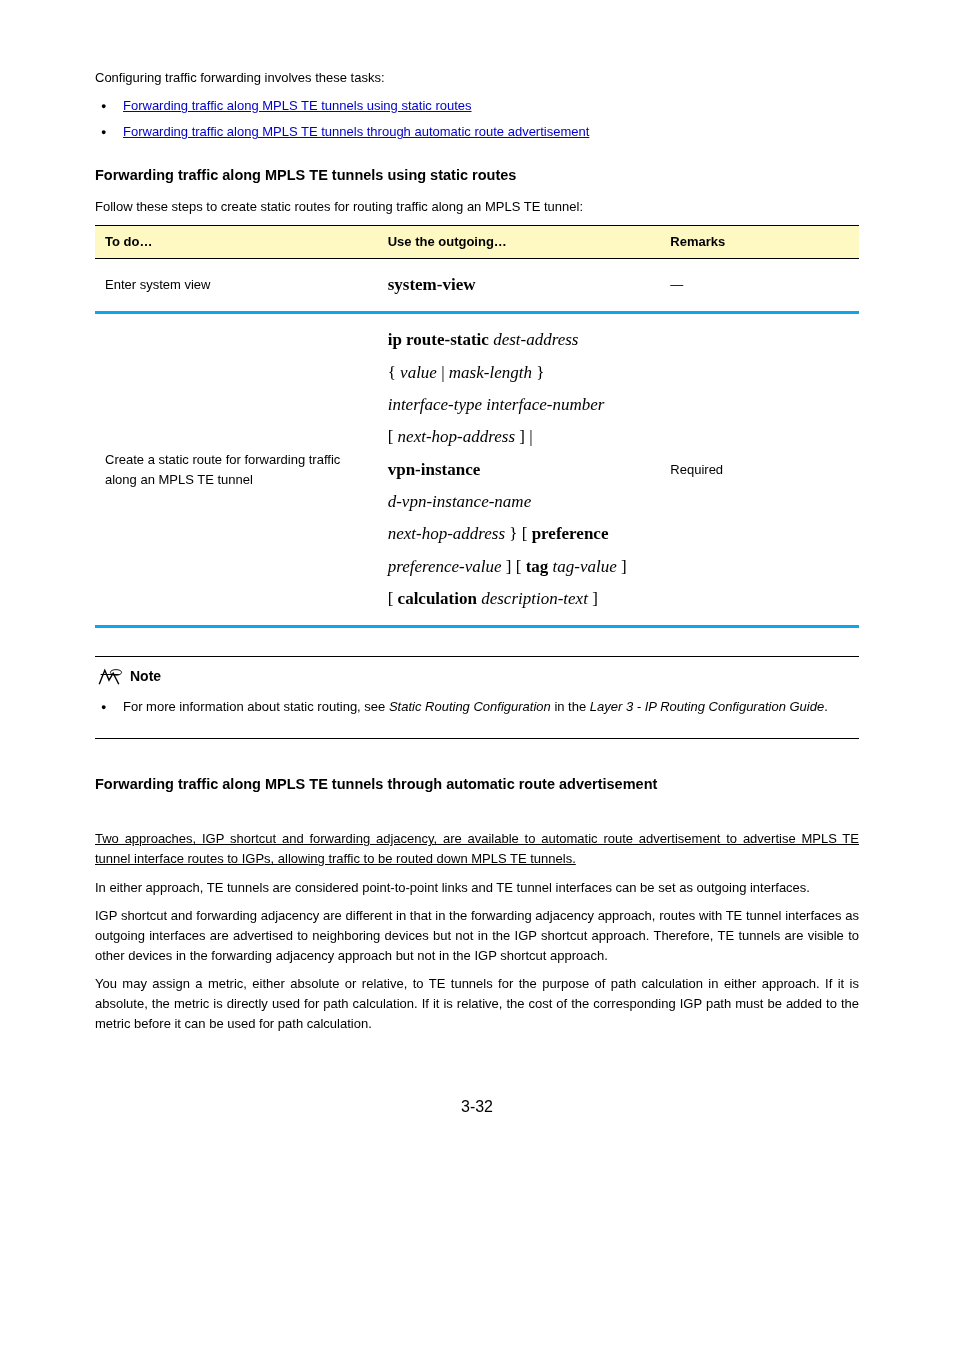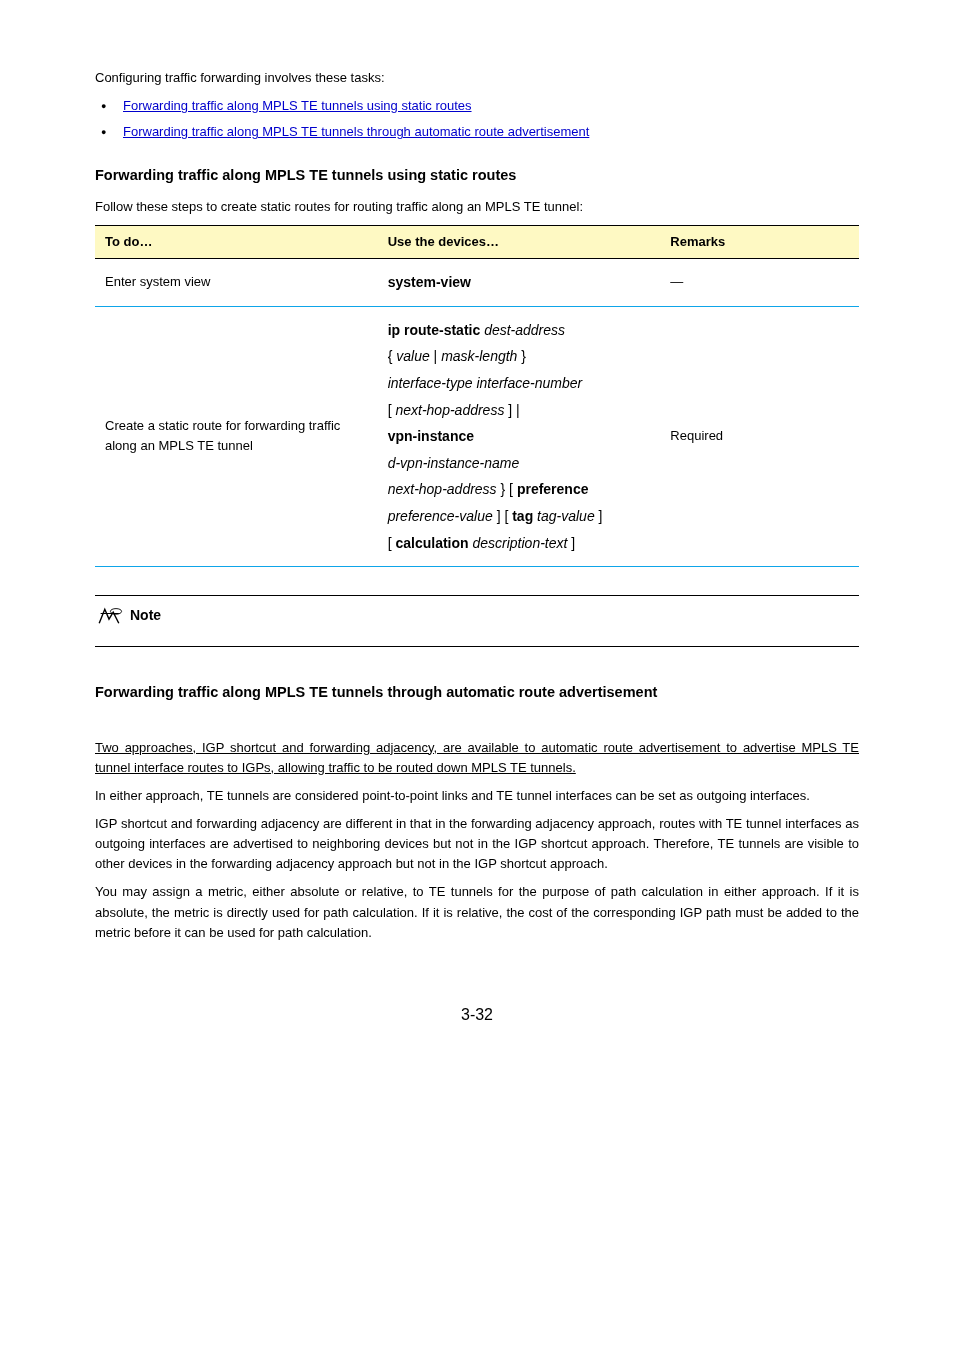--- a/index.html
+++ b/index.html
@@ -22,27 +22,27 @@
   table.cfg { border-collapse: collapse; width: 100%; margin: 8px 0 18px 0; }
   table.cfg th {
     background: #fef9c3;
     border-top: 1px solid #000;
     border-bottom: 1px solid #000;
     padding: 6px 10px;
     text-align: left;
     font-weight: bold;
   }
   table.cfg td {
-    border-bottom: 1px solid #0ea5e9;
+    border-bottom: 3px solid #0ea5e9;
     padding: 10px 10px;
     vertical-align: middle;
   }
   table.cfg td.cmd {
-    font-family: Liberation Sans, sans-serif;
-    font-size: 14px;
+    font-family: Liberation Serif, serif;
+    font-size: 17px;
     line-height: 1.9;
   }
   .cmd-bold { font-weight: bold; }
   .cmd-ital { font-style: italic; }
   .note-sep { border: none; border-top: 1px solid #000; margin: 28px 0 10px 0; }
   .note-sep-bottom { border: none; border-top: 1px solid #000; margin: 18px 0 34px 0; }
   .note-head { display: flex; align-items: flex-end; gap: 7px; margin-bottom: 6px; }
   .note-icon { width: 28px; height: 22px; }
   .note-label { font-weight: bold; font-size: 14px; position: relative; top: -1px; }
   .note-list { margin: 0; padding: 0; list-style: none; }
@@ -61,21 +61,21 @@
   <li><span class="link">Forwarding traffic along MPLS TE tunnels through automatic route advertisement</span></li>
 </ul>
 
 <div class="sub-heading">Forwarding traffic along MPLS TE tunnels using static routes</div>
 <p class="body-text">Follow these steps to create static routes for routing traffic along an MPLS TE tunnel:</p>
 
 <table class="cfg">
   <thead>
     <tr>
       <th style="width:37%">To do…</th>
-      <th style="width:37%">Use the devices…</th>
+      <th style="width:37%">Use the outgoing…</th>
       <th style="width:26%">Remarks</th>
     </tr>
   </thead>
   <tbody>
     <tr>
       <td>Enter system view</td>
       <td class="cmd"><span class="cmd-bold">system-view</span></td>
       <td>—</td>
     </tr>
     <tr>
@@ -115,20 +115,23 @@
 <hr class="note-sep">
 <div class="note-head">
   <svg class="note-icon" viewBox="0 0 40 30">
     <path d="M6 24 L14 4 L20 18 L26 8 L34 24" fill="none" stroke="#000" stroke-width="2"></path>
     <path d="M8 10 L34 10" stroke="#000" stroke-width="1.5"></path>
     <ellipse cx="30" cy="7" rx="8" ry="4" fill="none" stroke="#000" stroke-width="1.3"></ellipse>
   </svg>
   <span class="note-label">Note</span>
 </div>
 <ul class="note-list">
+  <li>
+    <span>For more information about static routing, see </span><span class="cmd-ital">Static Routing Configuration</span><span> in the </span><span class="cmd-ital">Layer 3 - IP Routing Configuration Guide</span><span>.</span>
+  </li>
 </ul>
 <hr class="note-sep-bottom">
 
 <div class="sub-heading">Forwarding traffic along MPLS TE tunnels through automatic route advertisement</div>
 <p class="body-text justify space-above-lg">Two approaches, IGP shortcut and forwarding adjacency, are available to automatic route advertisement to advertise MPLS TE tunnel interface routes to IGPs, allowing traffic to be routed down MPLS TE tunnels.</p>
 <p class="body-text justify">In either approach, TE tunnels are considered point-to-point links and TE tunnel interfaces can be set as outgoing interfaces.</p>
 <p class="body-text justify">IGP shortcut and forwarding adjacency are different in that in the forwarding adjacency approach, routes with TE tunnel interfaces as outgoing interfaces are advertised to neighboring devices but not in the IGP shortcut approach. Therefore, TE tunnels are visible to other devices in the forwarding adjacency approach but not in the IGP shortcut approach.</p>
 <p class="body-text justify">You may assign a metric, either absolute or relative, to TE tunnels for the purpose of path calculation in either approach. If it is absolute, the metric is directly used for path calculation. If it is relative, the cost of the corresponding IGP path must be added to the metric before it can be used for path calculation.</p>
 
 <div class="page-num">3-32</div>

